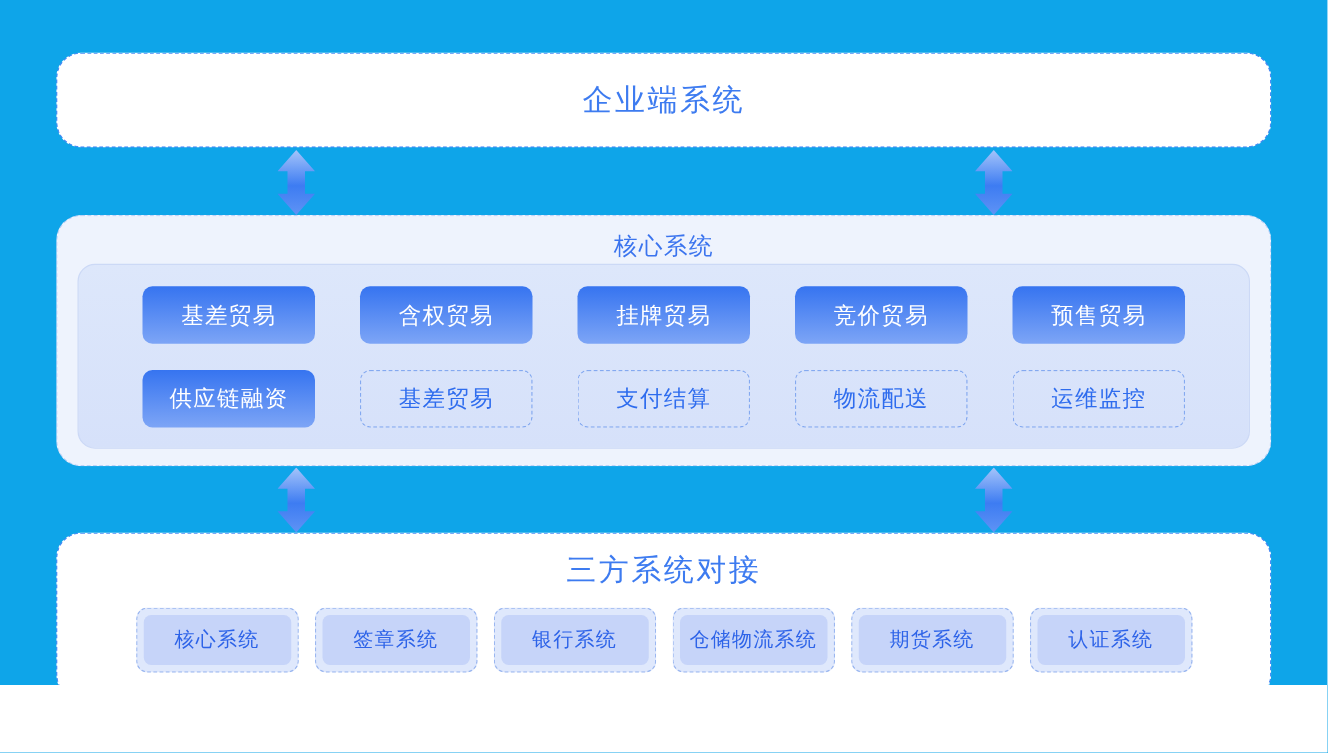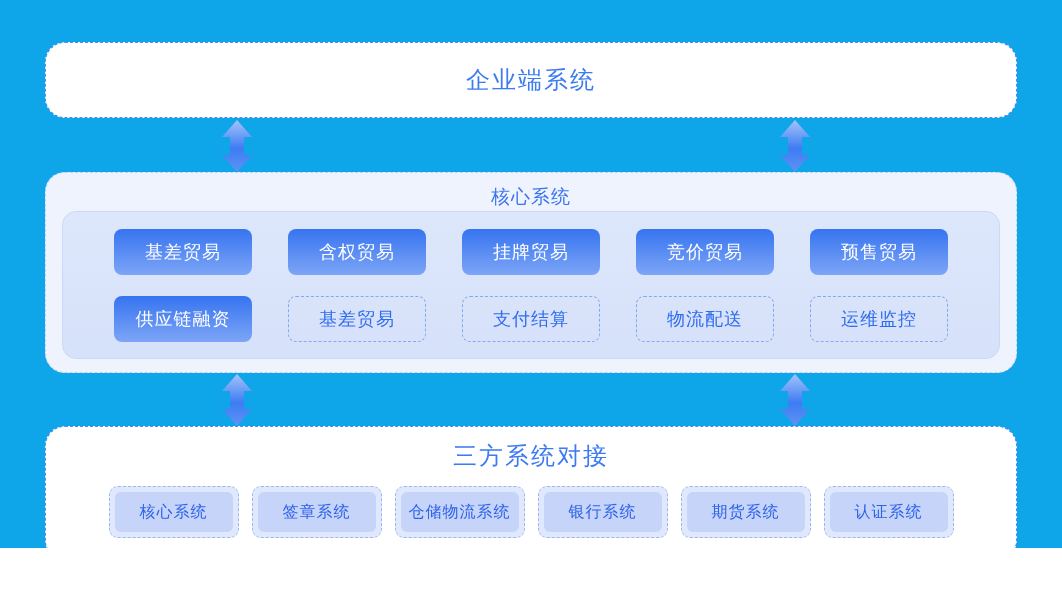--- a/index.html
+++ b/index.html
@@ -194,24 +194,24 @@
   <div class="box bottom-box">
     <div class="bottom-title">三方系统对接</div>
     <div class="systems-row">
       <div class="system-item">
         <div class="system-item-inner">核心系统</div>
       </div>
       <div class="system-item">
         <div class="system-item-inner">签章系统</div>
       </div>
       <div class="system-item">
+        <div class="system-item-inner">银行系统</div>
+      </div>
+      <div class="system-item">
         <div class="system-item-inner">仓储物流系统</div>
-      </div>
-      <div class="system-item">
-        <div class="system-item-inner">银行系统</div>
       </div>
       <div class="system-item">
         <div class="system-item-inner">期货系统</div>
       </div>
       <div class="system-item">
         <div class="system-item-inner">认证系统</div>
       </div>
     </div>
   </div>
 

